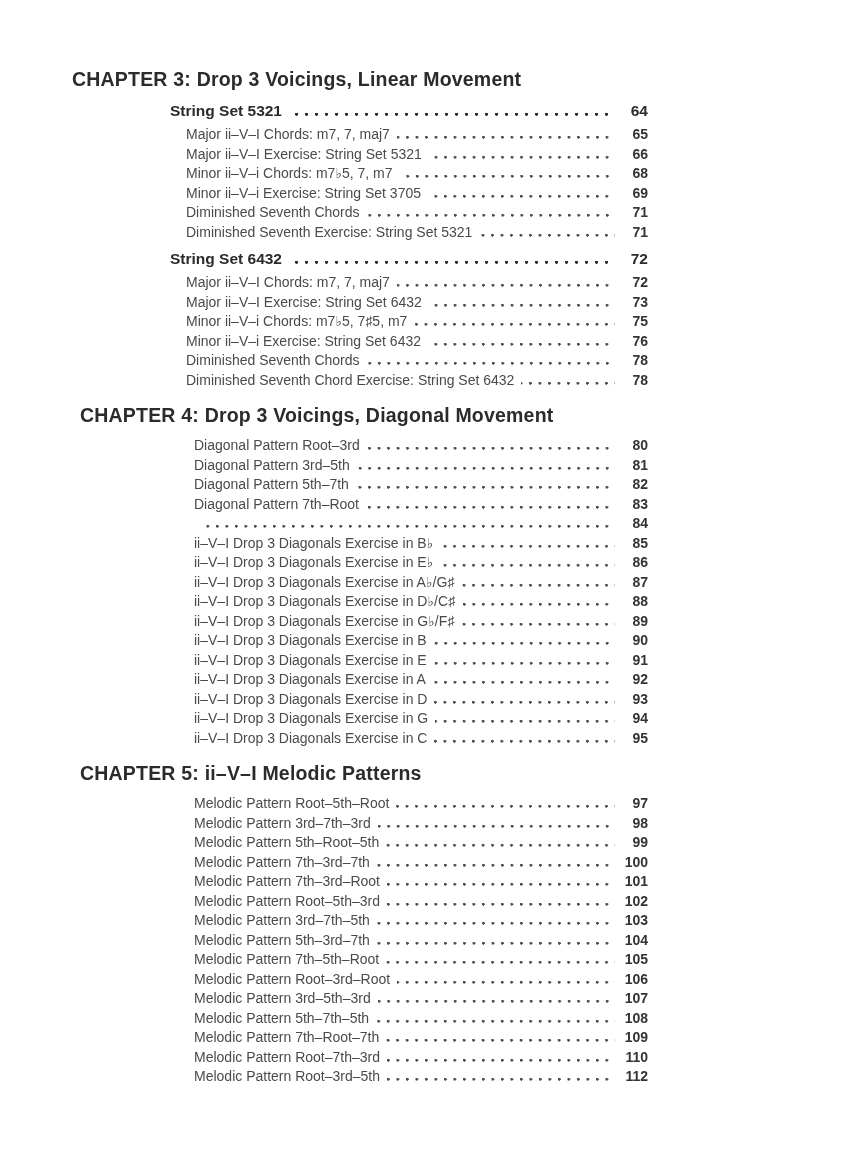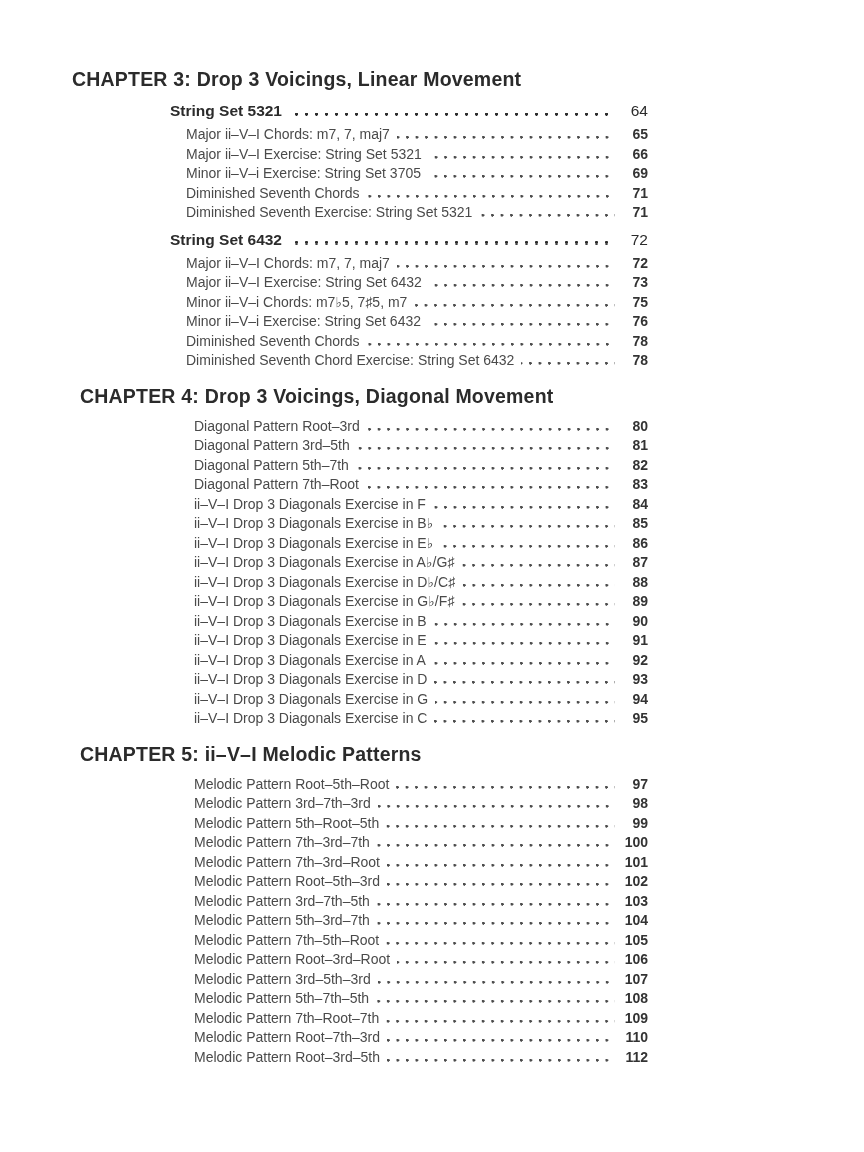--- a/index.html
+++ b/index.html
@@ -53,21 +53,21 @@
     background-image: radial-gradient(circle at 1.5px 1.5px, var(--heading, #2b2b2b) 1.35px, rgba(0,0,0,0) 1.85px);
     background-size: 10px 3.4px;
   }
   .pagenum {
     min-width: 28px;
     text-align: right;
     font-weight: 600;
     color: var(--page_number, #333333);
     white-space: nowrap;
   }
-  .row.section .pagenum { font-weight: normal; color: var(--heading, #2b2b2b); }
+  .row.section .pagenum { font-weight: bold; color: var(--heading, #2b2b2b); }
 </style>
 </head>
 <body>
 
 <main class="page">
   <div id="chapters">
       <section class="chapter">
         <h2 class="chapter-title">CHAPTER 3: Drop 3 Voicings, Linear Movement</h2>
         <div class="row section">
           <span class="label">String Set 5321</span>
@@ -78,20 +78,25 @@
           <span class="label">Major ii–V–I Chords: m7, 7, maj7</span>
           <span class="leader"></span>
           <span class="pagenum">65</span>
         </div>
         <div class="row item">
           <span class="label">Major ii–V–I Exercise: String Set 5321</span>
           <span class="leader"></span>
           <span class="pagenum">66</span>
         </div>
         <div class="row item">
+          <span class="label">Minor ii–V–i Chords: m7♭5, 7, m7</span>
+          <span class="leader"></span>
+          <span class="pagenum">68</span>
+        </div>
+        <div class="row item">
           <span class="label">Minor ii–V–i Exercise: String Set 3705</span>
           <span class="leader"></span>
           <span class="pagenum">69</span>
         </div>
         <div class="row item">
           <span class="label">Diminished Seventh Chords</span>
           <span class="leader"></span>
           <span class="pagenum">71</span>
         </div>
         <div class="row item">
@@ -151,21 +156,20 @@
           <span class="label">Diagonal Pattern 5th–7th</span>
           <span class="leader"></span>
           <span class="pagenum">82</span>
         </div>
         <div class="row item">
           <span class="label">Diagonal Pattern 7th–Root</span>
           <span class="leader"></span>
           <span class="pagenum">83</span>
         </div>
         <div class="row item">
-          <span class="label">ii–V–I Drop 3 Diagonals Exercise in F</span>
           <span class="leader"></span>
           <span class="pagenum">84</span>
         </div>
         <div class="row item">
           <span class="label">ii–V–I Drop 3 Diagonals Exercise in B♭</span>
           <span class="leader"></span>
           <span class="pagenum">85</span>
         </div>
         <div class="row item">
           <span class="label">ii–V–I Drop 3 Diagonals Exercise in E♭</span>

